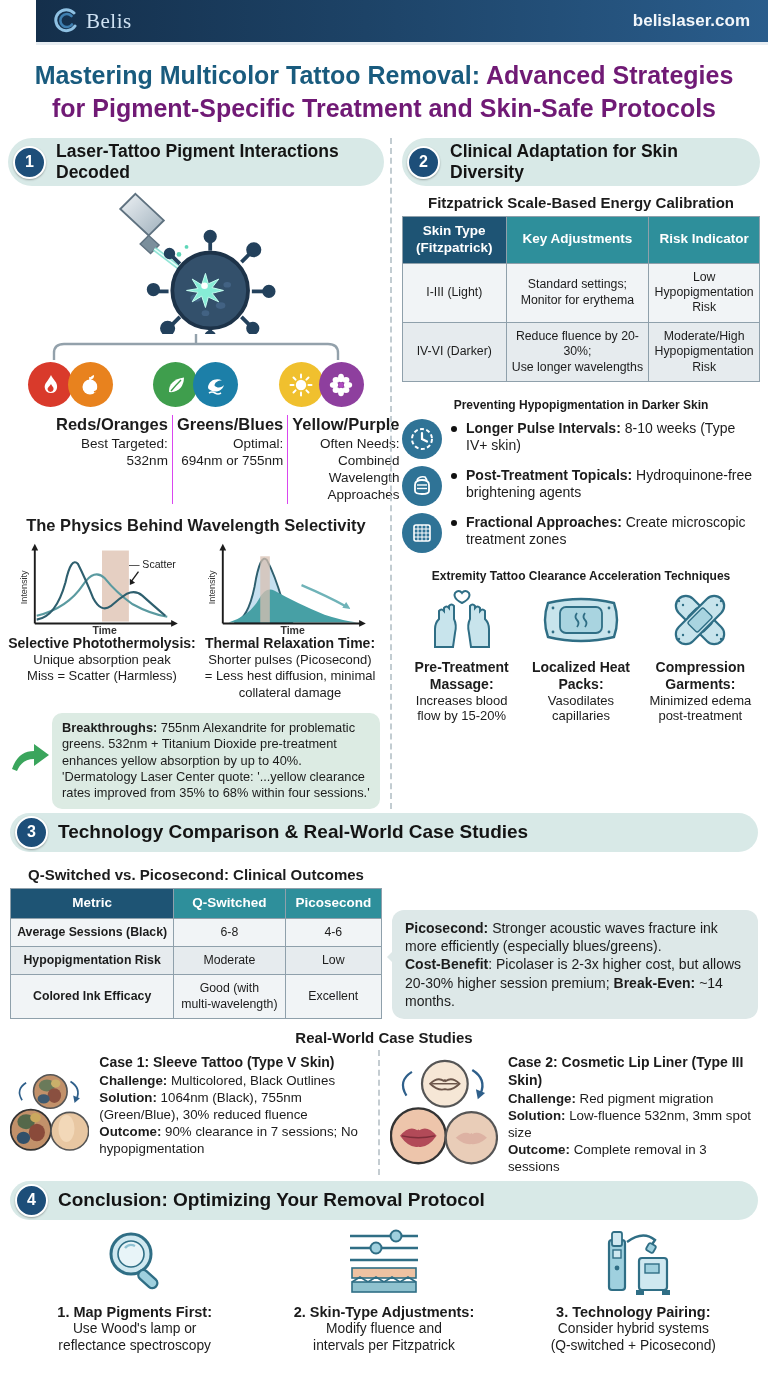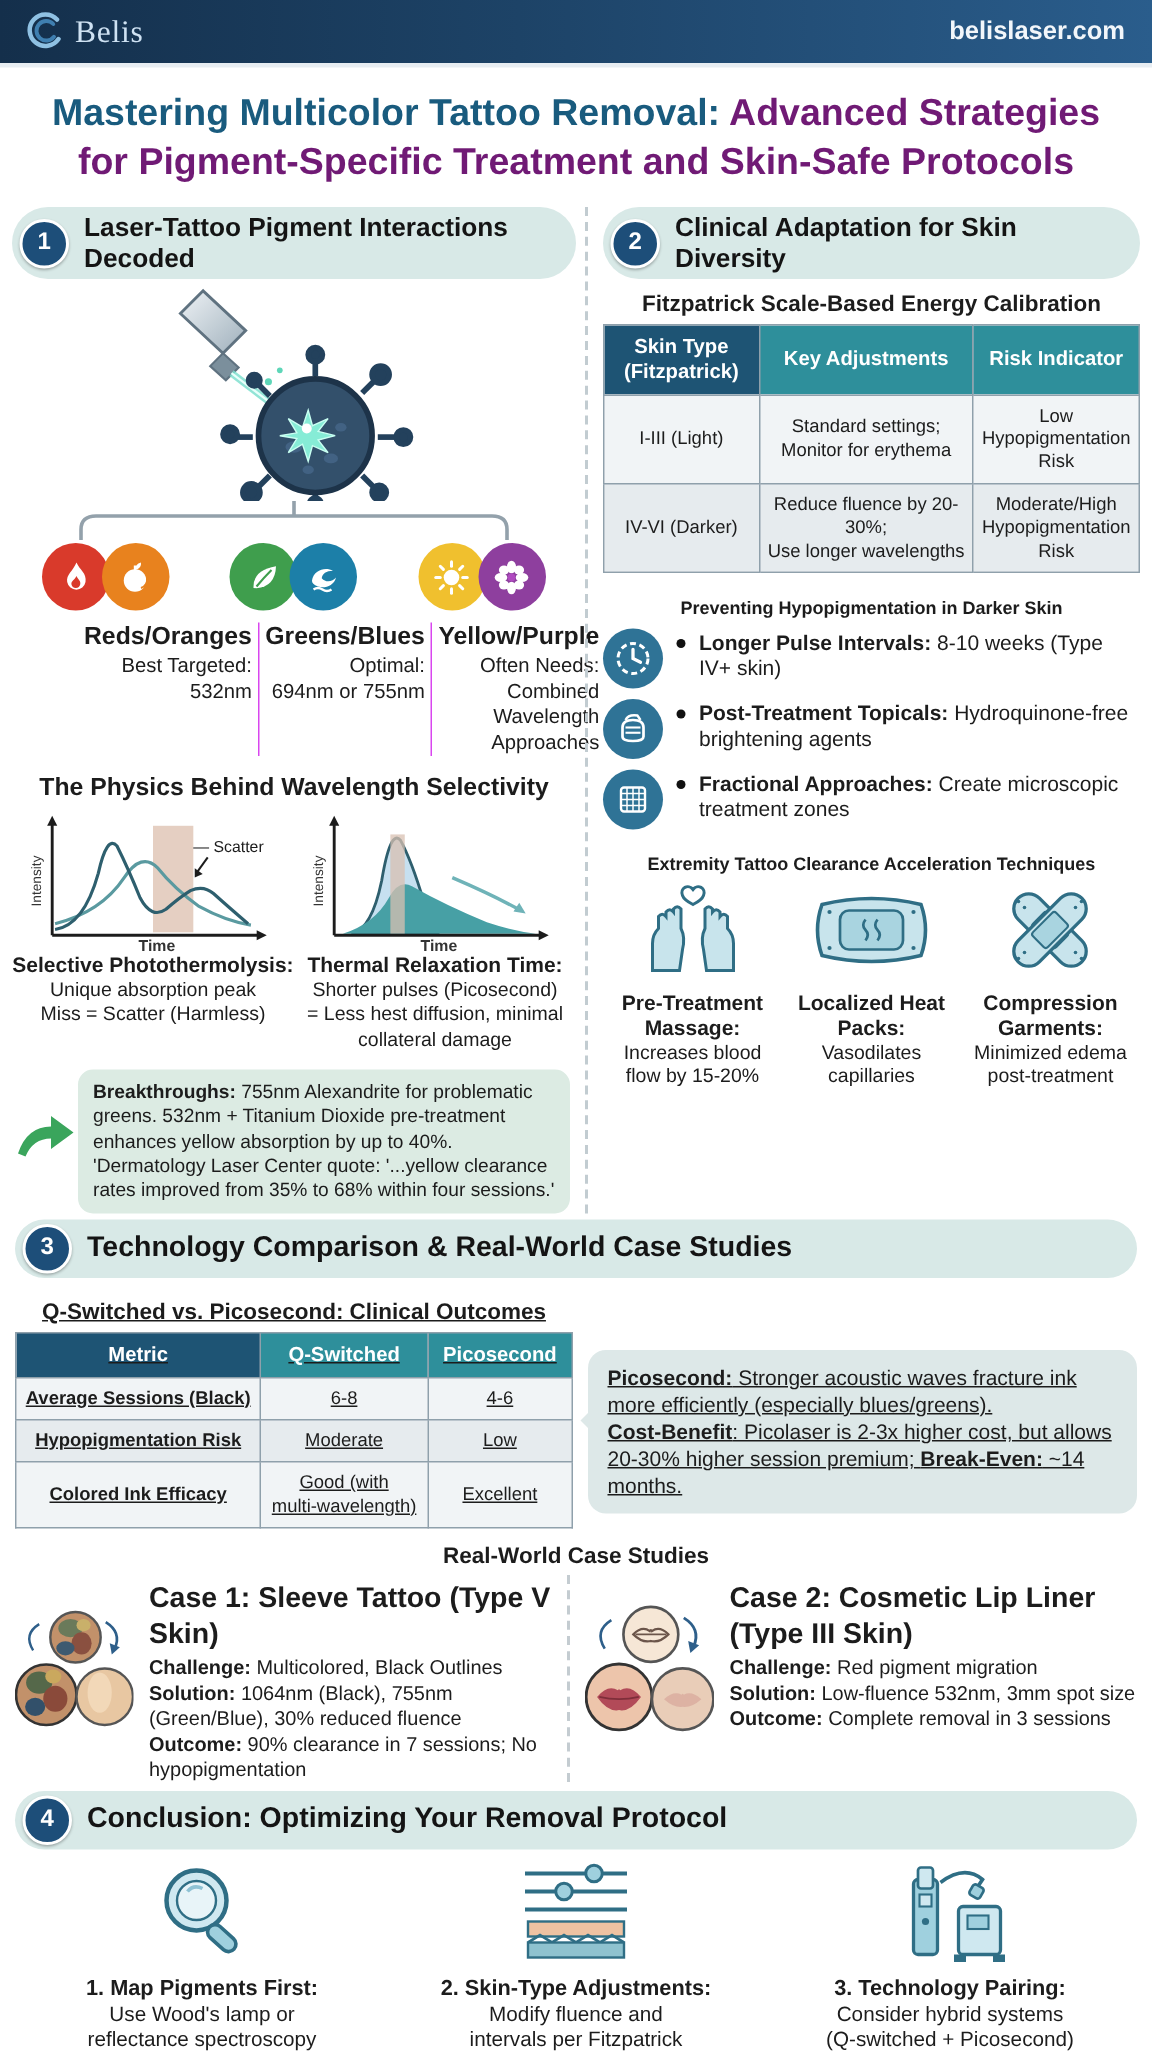--- a/index.html
+++ b/index.html
@@ -1,21 +1,21 @@
 <!DOCTYPE html>
 <html><head>
 <meta charset="utf-8">
 <style>
   html,body{margin:0;padding:0;background:#fff;width:768px;height:1376px;overflow:hidden;
     font-family:"Liberation Sans",sans-serif;color:#1c1c1c;-webkit-font-smoothing:antialiased;}
   .pre{white-space:pre-line;}
   b{font-weight:bold;}
   
   .topbar{height:42px;background:linear-gradient(90deg,#142f4b 0%,#1d4367 45%,#2a5d8c 100%);
-    display:flex;align-items:center;justify-content:space-between;padding:0 18px;border-bottom:3px solid #e7edf2;}
+    display:flex;align-items:center;justify-content:space-between;padding:0 18px;border-bottom:3px solid #e7edf2;margin-left:36px;}
   .brandwrap{display:flex;align-items:center;gap:6px;}
   .brandtext{font-family:"Liberation Serif",serif;font-size:21px;color:#cfe2f3;letter-spacing:.5px;}
   .site{color:#f2f6fa;font-size:17px;font-weight:bold;}
   
   .maintitle{text-align:center;font-weight:bold;font-size:25px;line-height:1.3;padding:14px 30px 8px;}
   .maintitle .hl{color:#195b7e;}
   .maintitle .rest{color:#701a75;}
   
   .pill{background:#d8e9e7;border-radius:26px;display:flex;align-items:center;gap:10px;
     padding:3px 14px 3px 5px;margin-bottom:6px;}
@@ -62,32 +62,32 @@
   .bicon{width:40px;height:40px;border-radius:50%;background:#2f7396;flex:0 0 auto;
     display:flex;align-items:center;justify-content:center;}
   .dot{width:6px;height:6px;border-radius:50%;background:#111;margin-top:7px;flex:0 0 auto;}
   .btext{font-size:14px;line-height:1.25;padding-top:1px;}
   .extrow{display:flex;text-align:center;}
   .extitem{flex:1;padding:0 3px;}
   .extlabel{font-weight:bold;font-size:14px;line-height:1.2;margin-top:4px;}
   .exttext{font-size:13px;line-height:1.2;}
   
   .sec3{padding:4px 10px 0;}
-  .s3row{display:flex;gap:10px;align-items:flex-start;text-decoration:underline;}
+  .s3row{display:flex;gap:10px;align-items:flex-end;}
   .s3left{width:372px;}
   .s3right{flex:1;position:relative;margin-top:42px;}
   .callout{background:#dde8e8;border-radius:12px;padding:9px 13px;font-size:14px;line-height:1.3;}
   .callout:before{content:"";position:absolute;left:-14px;top:38px;border:9px solid transparent;
     border-right-color:#dde8e8;}
   .casesttl{text-align:center;font-weight:bold;font-size:15px;margin:10px 0 4px;}
   .cases{display:flex;}
   .case{display:flex;gap:10px;flex:1;align-items:flex-start;padding-top:4px;}
   .case + .case{border-left:2px dashed #c4ccd1;padding-left:10px;}
   .casetext{font-size:13.3px;line-height:1.28;}
-  .casetitle{font-weight:bold;font-size:19px;}
+  .casetitle{font-weight:bold;font-size:14px;}
   
   .sec4{padding:6px 10px 0;}
   .steps{display:flex;text-align:center;margin-top:2px;}
   .step{flex:1;}
   .steplabel{font-weight:bold;font-size:14.5px;margin-top:2px;}
   .steptext{font-size:13.8px;line-height:1.25;}
 </style>
 </head>
 <body>
 

